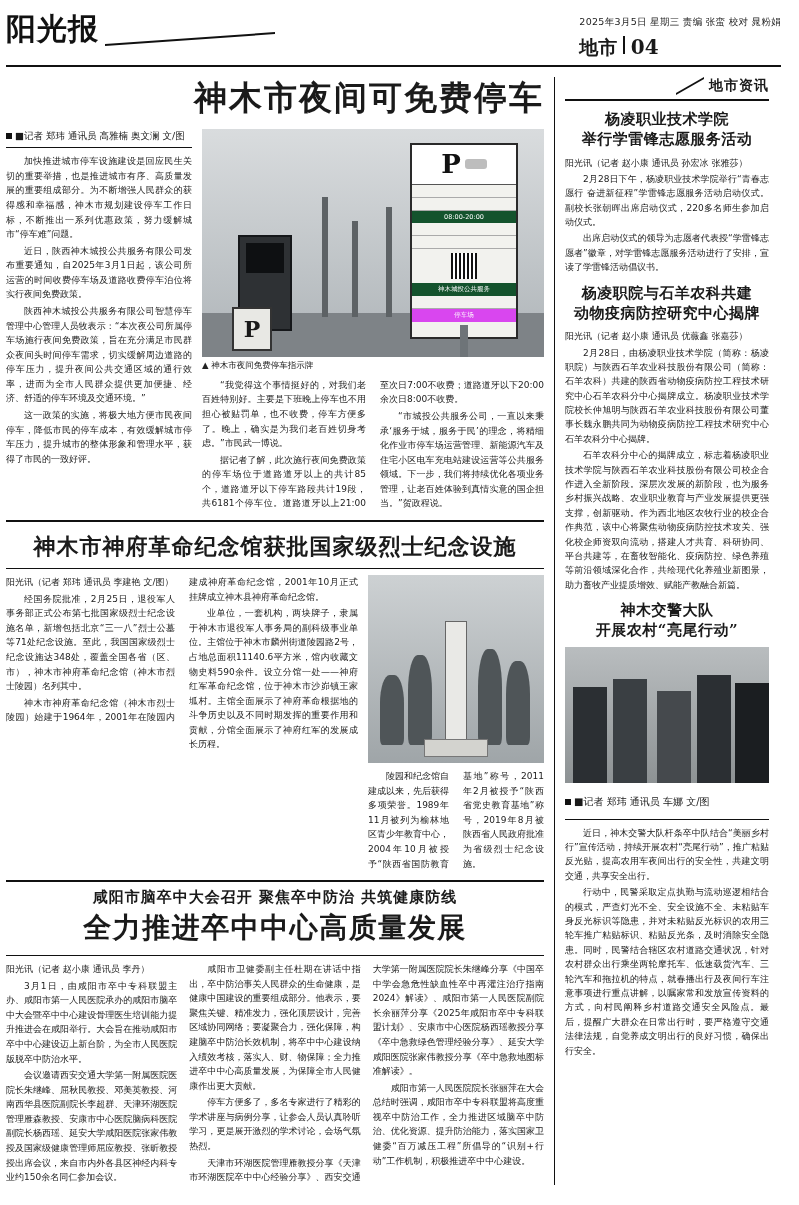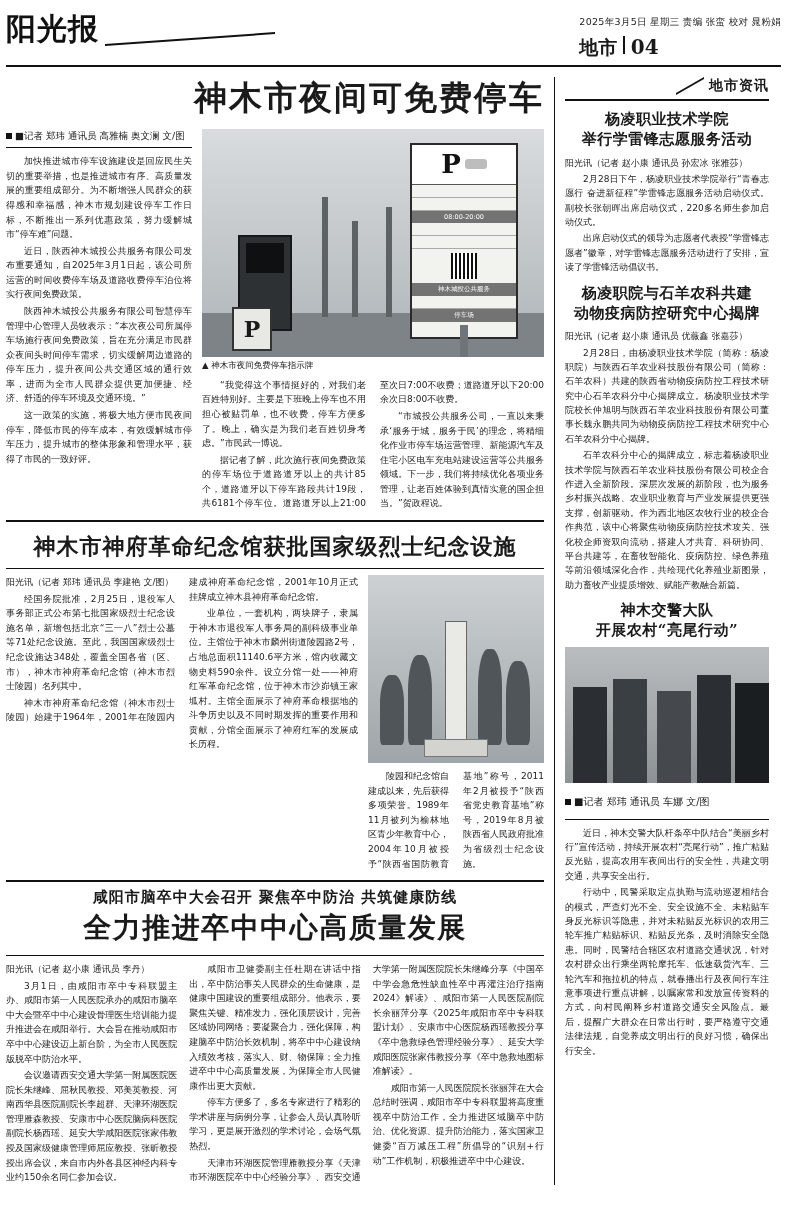--- a/index.html
+++ b/index.html
@@ -69,21 +69,21 @@
   .sky { position:absolute; inset:0; background:linear-gradient(#d9dcde,#aeb4b8); }
   .pole { position:absolute; background:#6e7478; }
   .board {
     position:absolute; right:26px; top:14px; width:108px; height:196px;
     background:#f2f2ee; border:2px solid #2a2a2a;
   }
   .board .pcap { height:40px; background:#fff; border-bottom:1px solid #555; display:flex; align-items:center; justify-content:center; }
   .board .pletter { font-family:"DejaVu Serif",serif; font-weight:700; font-size:26px; color:#111; }
   .board .car { width:22px; height:10px; background:#bdbdbd; border-radius:3px; margin-left:4px;}
   .board .brow { height:13px; border-bottom:1px solid #aaa; font-size:6px; display:flex; align-items:center; justify-content:center; color:#333; }
-  .board .bstrip { background:#737373; color:#fff; font-size:6.5px; text-align:center; padding:2px 0; }
+  .board .bstrip { background:#14532d; color:#fff; font-size:6.5px; text-align:center; padding:2px 0; }
   .board .qr { width:26px; height:26px; background:
      repeating-linear-gradient(90deg,#111 0 2px,#fff 2px 4px),
      repeating-linear-gradient(0deg,#111 0 2px,transparent 2px 4px);
      margin:4px auto; }
   .kiosk { position:absolute; left:36px; bottom:26px; width:54px; height:96px; background:#2e3134; border:2px solid #15171a; }
   .kiosk .scr { margin:6px; height:30px; background:#0e1012; }
   .psign { position:absolute; left:30px; bottom:6px; width:40px; height:44px; background:#e8e8e4; border:2px solid #333; display:flex; align-items:center; justify-content:center; font-family:"DejaVu Serif",serif; font-weight:700; font-size:22px;}
   .ground { position:absolute; left:0; right:0; bottom:0; height:44px; background:#7e8387; }
   .tree { position:absolute; width:6px; background:#5d6265; bottom:40px; }
 
@@ -178,21 +178,21 @@
                 <span class="car"></span>
               </div>
               <div class="brow"></div>
               <div class="brow"></div>
               <div class="bstrip">08:00-20:00</div>
               <div class="brow"></div>
               <div class="brow"></div>
               <div class="qr"></div>
               <div class="bstrip">神木城投公共服务</div>
               <div class="brow"></div>
-              <div class="bstrip" style="background:#737373">停车场</div>
+              <div class="bstrip" style="background:#d946ef">停车场</div>
             </div>
             <div class="pole" style="right:76px; top:196px; width:8px; height:46px;"></div>
 
             <div class="kiosk">
               <div class="scr"></div>
             </div>
             <div class="psign">P</div>
           </div>
           <div class="cap">▲ 神木市夜间免费停车指示牌</div>
 

